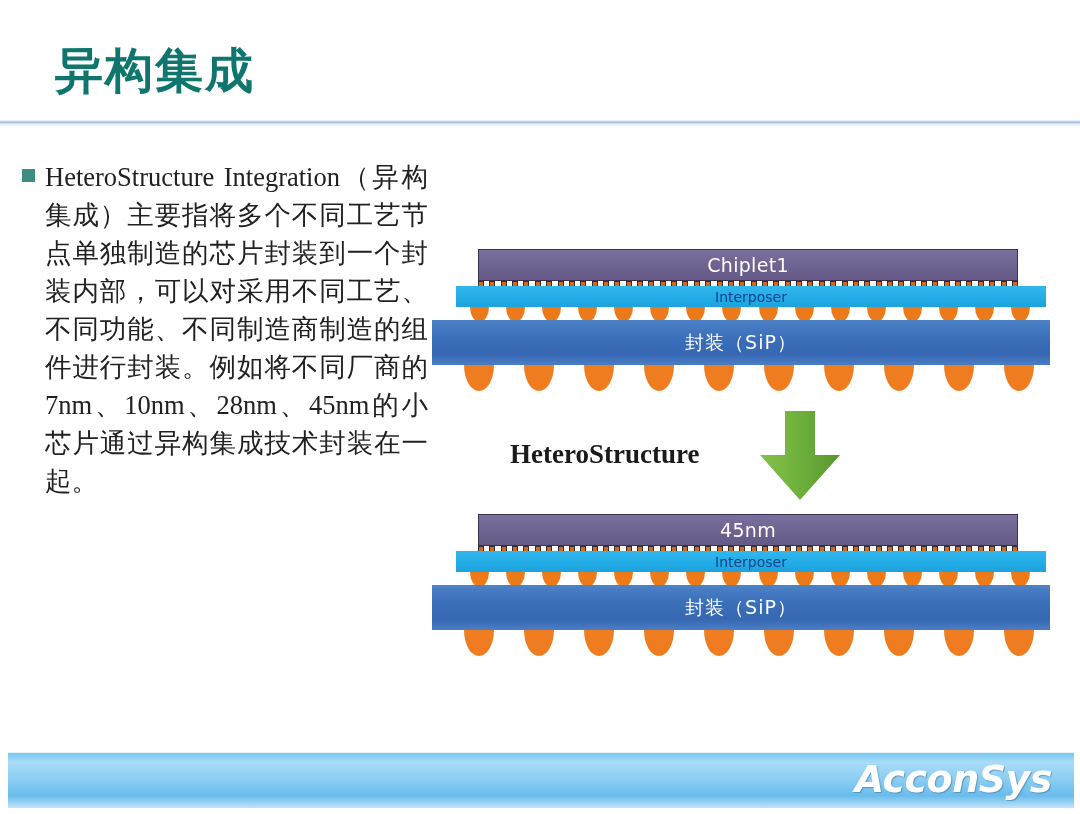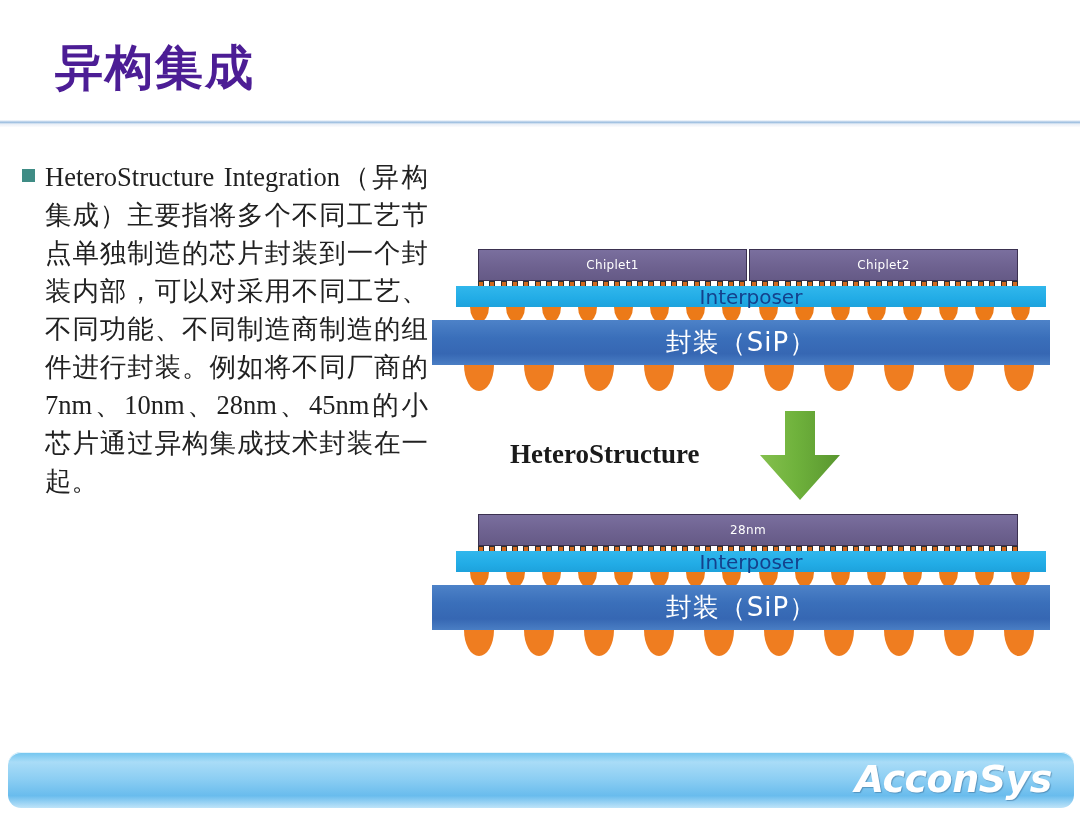--- a/index.html
+++ b/index.html
@@ -14,24 +14,24 @@
     overflow: hidden;
     font-family: "Liberation Sans", sans-serif;
     background: #ffffff;
   }
 
   
   .slide-title {
     position: absolute;
     left: 55px;
     top: 45px;
-    font-family: Liberation Mono, monospace;
+    font-family: Liberation Sans, sans-serif;
     font-size: 48px;
     font-weight: bold;
-    color: #4c1d95;
+    color: #0f766e;
     letter-spacing: 2px;
     line-height: 1.1;
     white-space: nowrap;
   }
 
   .title-divider {
     position: absolute;
     left: 0px;
     top: 120px;
     width: 1080px;
@@ -98,21 +98,21 @@
     width: 540px;
     height: 32px;
     display: flex;
   }
   .chiplet {
     flex: 1 1 0;
     background: linear-gradient(to bottom, #7a6f9e 0%, #6e6290 55%, #655a86 100%);
     border: 1.4px solid #3b3150;
     box-sizing: border-box;
     color: #ffffff;
-    font-size: 12px;
+    font-size: 19px;
     font-family: "DejaVu Sans", sans-serif;
     display: flex;
     align-items: center;
     justify-content: center;
     letter-spacing: 0.3px;
     margin-right: 2px;
   }
   .chiplet:last-child { margin-right: 0; }
 
   .microbump-row {
@@ -133,21 +133,21 @@
   }
 
   .interposer {
     position: absolute;
     left: 26px;
     top: 51px;
     width: 590px;
     height: 21px;
     background: linear-gradient(to bottom, #31b7ec 0%, #22ace6 60%, #1da2dc 100%);
     color: #14418c;
-    font-size: 20px;
+    font-size: 14px;
     font-family: "DejaVu Sans", sans-serif;
     display: flex;
     align-items: center;
     justify-content: center;
   }
 
   .c4-row {
     position: absolute;
     left: 40px;
     top: 72px;
@@ -164,21 +164,21 @@
   }
 
   .sip {
     position: absolute;
     left: 2px;
     top: 85px;
     width: 618px;
     height: 45px;
     background: linear-gradient(to bottom, #4d82c8 0%, #3a6fba 40%, #3667b3 75%, #4a7ec4 100%);
     color: #ffffff;
-    font-size: 26px;
+    font-size: 19px;
     font-family: "DejaVu Sans", sans-serif;
     display: flex;
     align-items: center;
     justify-content: center;
     letter-spacing: 1px;
   }
 
   .bga-row {
     position: absolute;
     left: 34px;
@@ -216,21 +216,21 @@
   }
 
   
   .footer-bar {
     position: absolute;
     left: 8px;
     top: 752px;
     width: 1066px;
     height: 56px;
     background: linear-gradient(to bottom, #6fc4ef 0%, #a9dcf7 18%, #8ccef3 48%, #69bced 78%, #bfe4f9 100%);
-    border-radius: 13px;
+    border-radius: 0;
     box-shadow: inset 0 1px 0 rgba(255,255,255,.8);
   }
   .footer-logo {
     position: absolute;
     right: 22px;
     top: 50%;
     transform: translateY(-52%);
     font-family: "DejaVu Sans", sans-serif;
     font-style: italic;
     font-weight: bold;
@@ -253,21 +253,20 @@
     <div class="bullet-marker"></div>
     <div class="bullet-text">HeteroStructure Integration（异构集成）主要指将多个不同工艺节点单独制造的芯片封装到一个封装内部，可以对采用不同工艺、不同功能、不同制造商制造的组件进行封装。例如将不同厂商的7nm、10nm、28nm、45nm的小芯片通过异构集成技术封装在一起。</div>
   </div>
 </div>
 
 <div class="diagram">
 
   <div class="stack">
     <div class="chiplet-row">
       <div class="chiplet">Chiplet1</div>
-      <div class="chiplet">Chiplet2</div>
     </div>
     <div class="microbump-row">
         <div class="microbump"></div>
         <div class="microbump"></div>
         <div class="microbump"></div>
         <div class="microbump"></div>
         <div class="microbump"></div>
         <div class="microbump"></div>
         <div class="microbump"></div>
         <div class="microbump"></div>
@@ -355,21 +354,21 @@
           <stop offset="45%" stop-color="#6fb23c"></stop>
           <stop offset="100%" stop-color="#59962f"></stop>
         </linearGradient>
       </defs>
       <polygon points="35,4 65,4 65,48 90,48 50,93 10,48 35,48" fill="url(#grnGrad)"></polygon>
     </svg>
   </div>
 
   <div class="stack" style="top:265px;">
     <div class="chiplet-row">
-      <div class="chiplet">28nm</div>
+      <div class="chiplet">45nm</div>
     </div>
     <div class="microbump-row">
         <div class="microbump"></div>
         <div class="microbump"></div>
         <div class="microbump"></div>
         <div class="microbump"></div>
         <div class="microbump"></div>
         <div class="microbump"></div>
         <div class="microbump"></div>
         <div class="microbump"></div>

